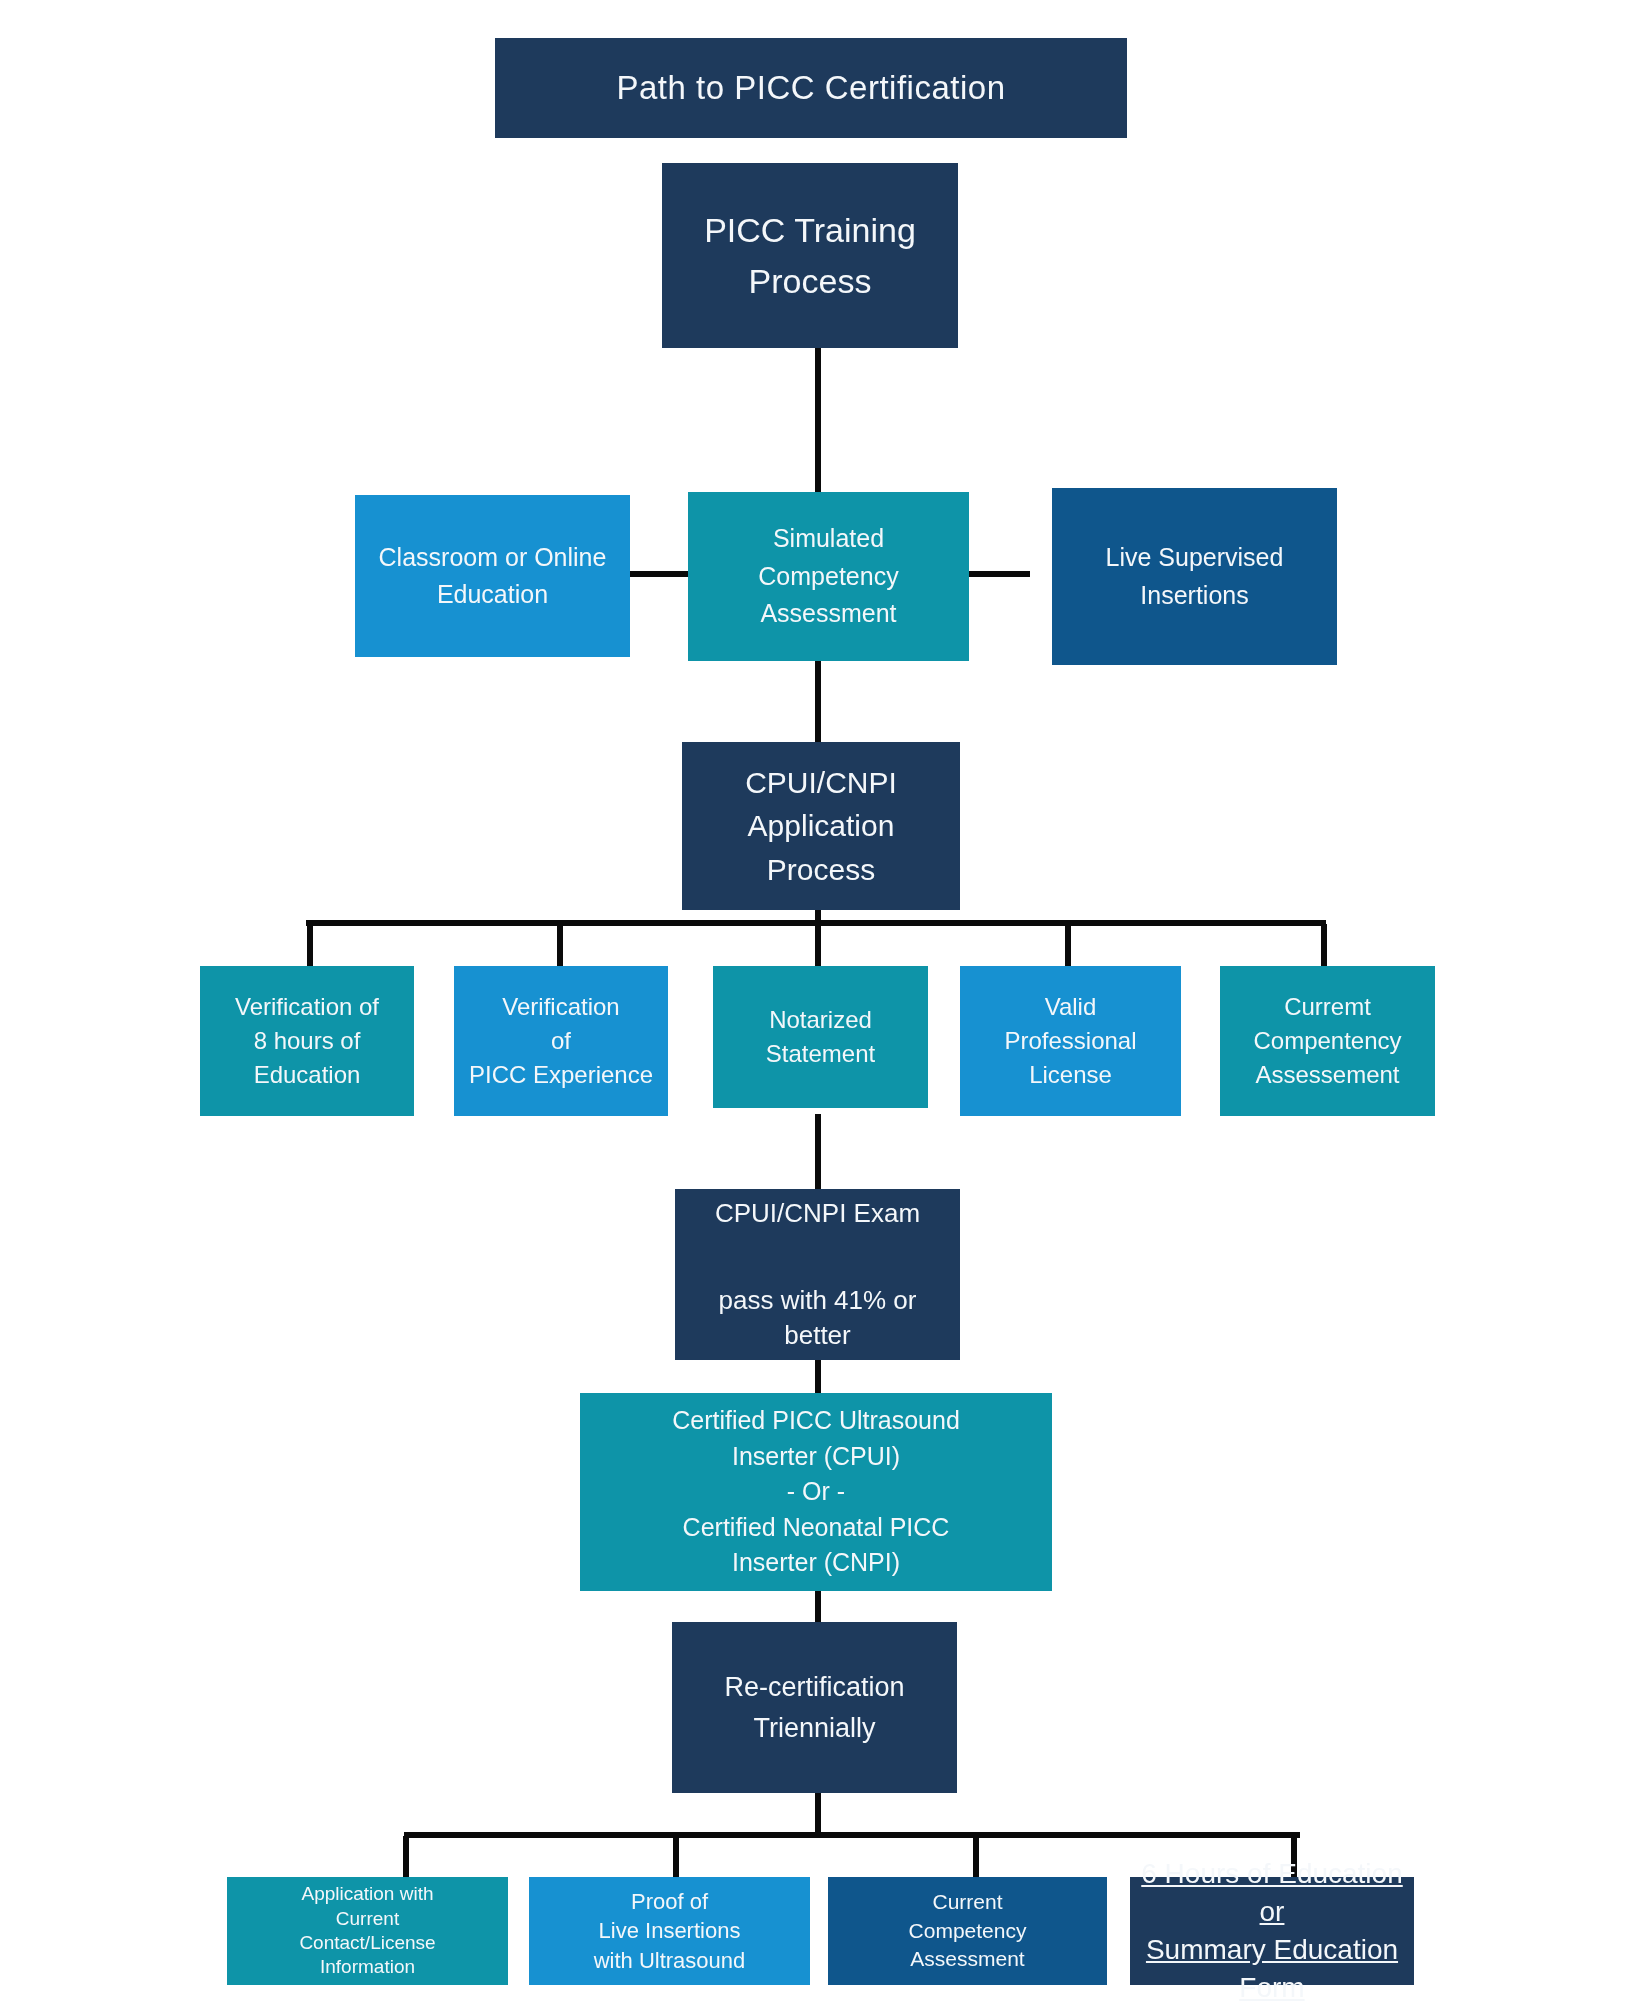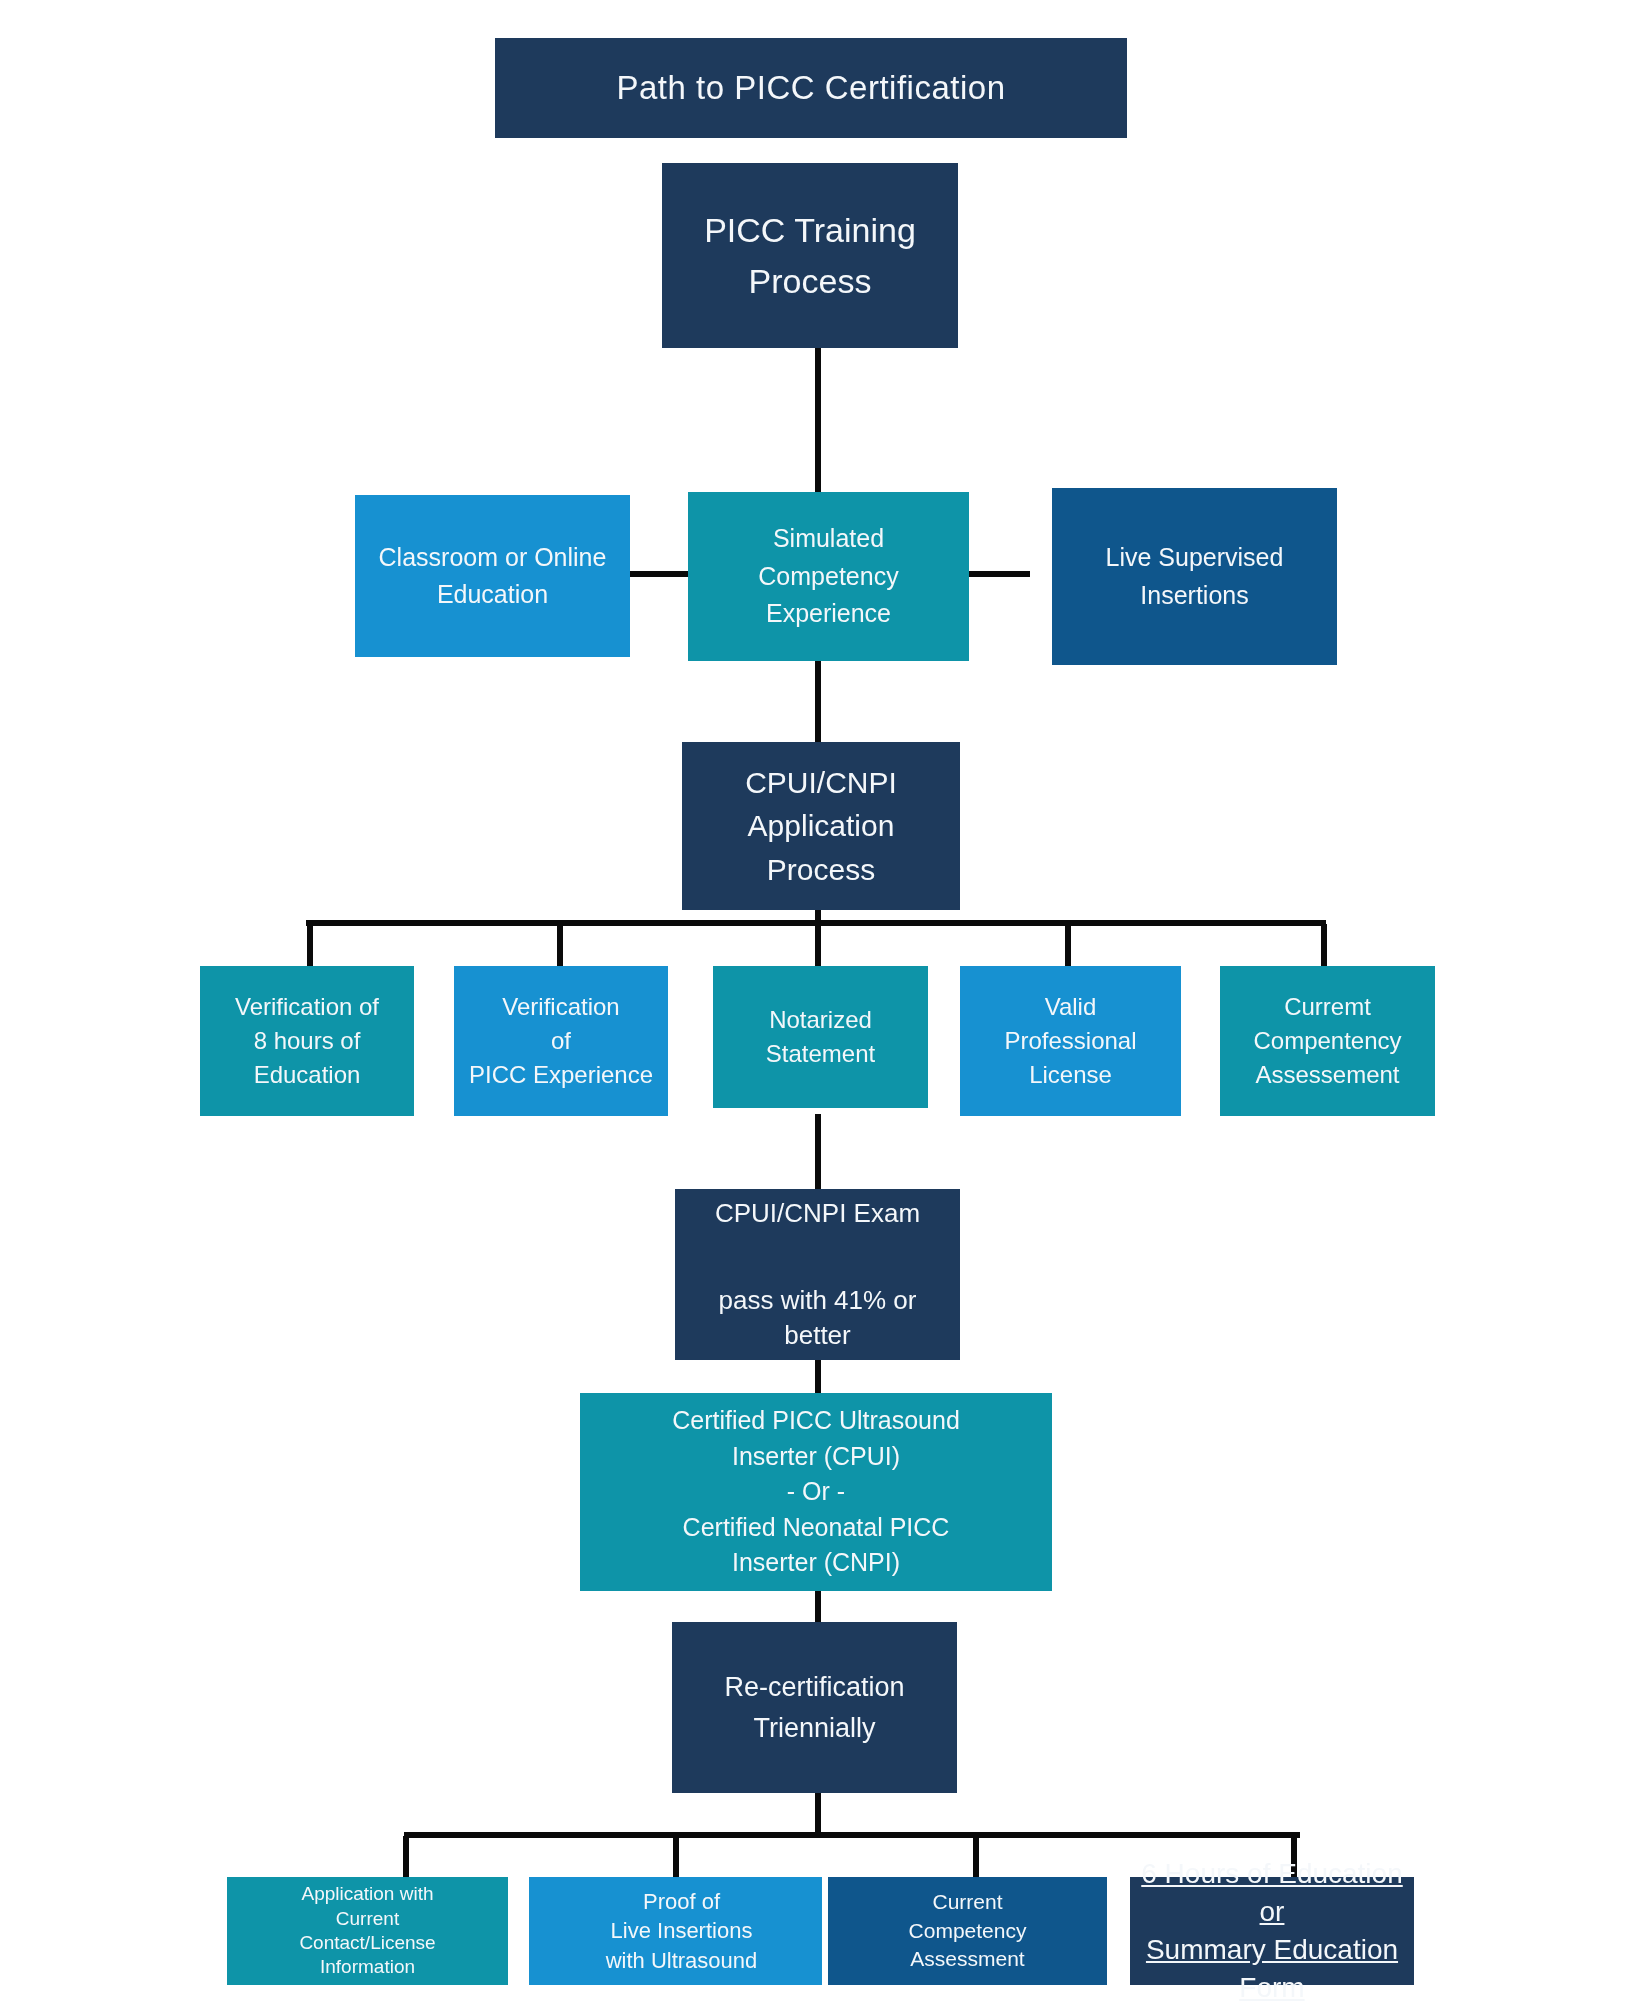--- a/index.html
+++ b/index.html
@@ -89,21 +89,21 @@
   <div class="node navy lshadow fs-title" style="left:495px;top:38px;width:632px;height:100px;">Path to PICC Certification</div>
 
   <div class="node navy lshadow fs-training" style="left:662px;top:163px;width:296px;height:185px;">PICC Training
 Process</div>
 
   <div class="node blue lshadow fs-mid" style="left:355px;top:495px;width:275px;height:162px;">Classroom or Online
 Education</div>
 
   <div class="node teal lshadow fs-mid" style="left:688px;top:492px;width:281px;height:169px;">Simulated
 Competency
-Experience</div>
+Assessment</div>
 
   <div class="node medblue lshadow fs-mid" style="left:1052px;top:488px;width:285px;height:177px;">Live Supervised
 Insertions</div>
 
   <div class="node navy lshadow fs-app" style="left:682px;top:742px;width:278px;height:168px;">CPUI/CNPI
 Application
 Process</div>
 
   <div class="node teal lshadow fs-row5" style="left:200px;top:966px;width:214px;height:150px;">Verification of
 8 hours of
@@ -139,21 +139,21 @@
 Inserter (CNPI)</div>
 
   <div class="node navy lshadow fs-recert" style="left:672px;top:1622px;width:285px;height:171px;">Re-certification
 Triennially</div>
 
   <div class="node teal lshadow fs-botA" style="left:227px;top:1877px;width:281px;height:108px;">Application with
 Current
 Contact/License
 Information</div>
 
-  <div class="node blue lshadow fs-botB" style="left:529px;top:1877px;width:281px;height:108px;padding-left:12px;">Proof of
+  <div class="node blue lshadow fs-botB" style="left:529px;top:1877px;width:281px;height:108px;">Proof of
 Live Insertions
 with Ultrasound</div>
 
   <div class="node medblue lshadow fs-botC" style="left:828px;top:1877px;width:279px;height:108px;">Current
 Competency
 Assessment</div>
 
   <div class="node navy lshadow fs-botD" style="left:1130px;top:1877px;width:284px;height:108px;">6 Hours of Education or
 Summary Education
 Form</div>

